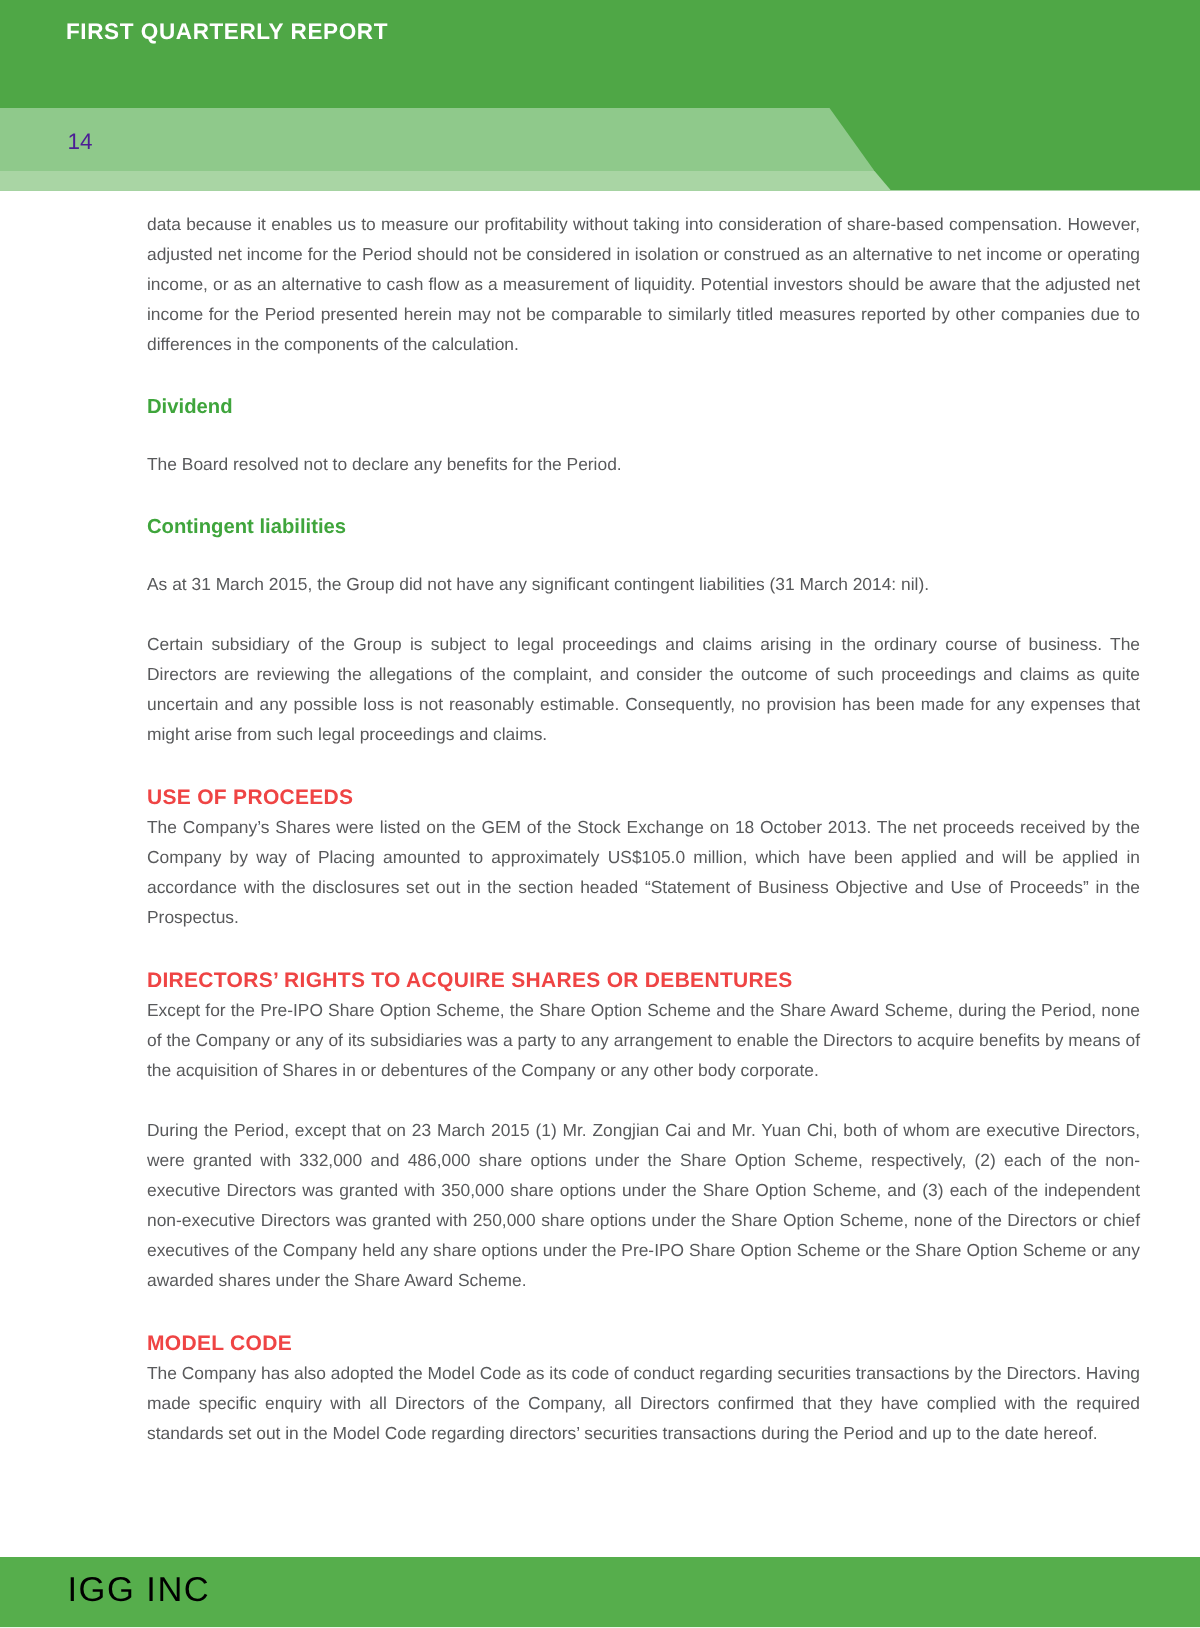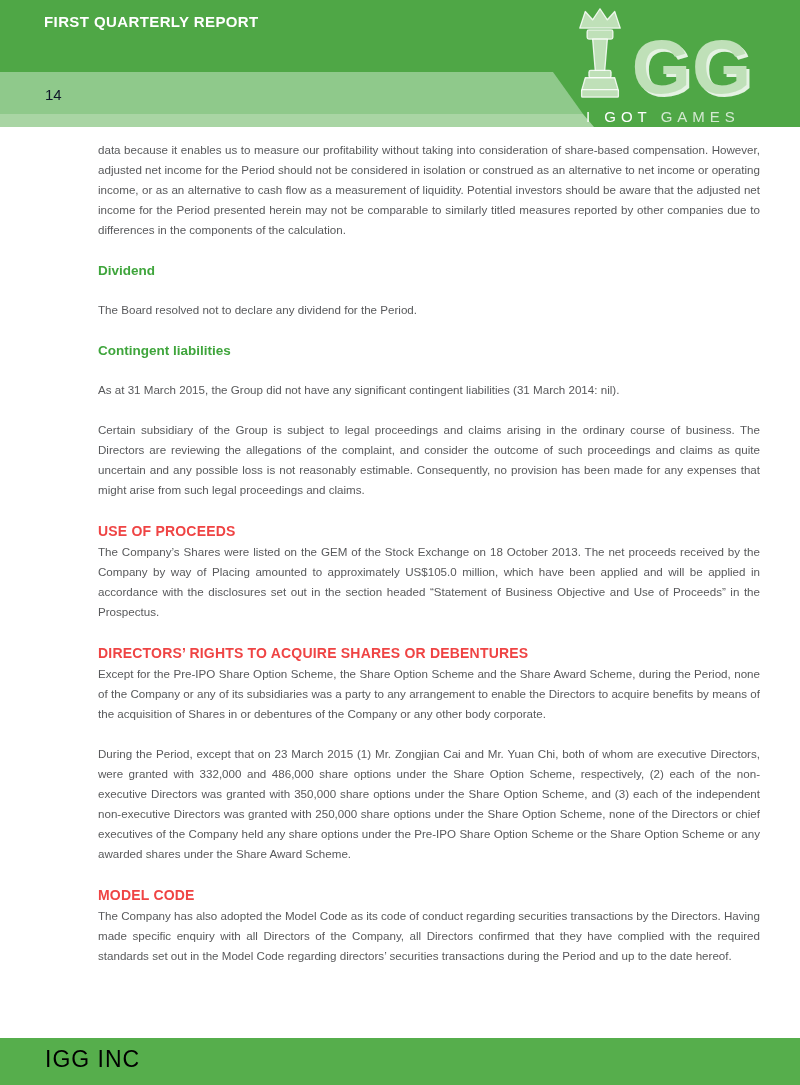--- a/index.html
+++ b/index.html
@@ -19,21 +19,21 @@
   .band-lighter{
     position:absolute;top:114px;left:0;width:594px;height:13px;background:#A9D5A4;
     clip-path:polygon(0 0,583px 0,594px 100%,0 100%);
   }
   .logo-2015{position:absolute;left:44px;top:10px;color:#fff;}
   .logo-2015 .year{
     font-size:54px;font-weight:400;letter-spacing:3px;line-height:50px;
     color:transparent;-webkit-text-stroke:1.7px #ffffff;
   }
   .logo-2015 .sub{font-size:15px;font-weight:bold;letter-spacing:.4px;margin-top:3px;color:#fff;}
-  .page-number{position:absolute;left:45px;top:86px;color:#0f172a;font-size:15px;}
+  .page-number{position:absolute;left:45px;top:86px;color:#4c1d95;font-size:15px;}
 
   .igg-logo{position:absolute;right:48px;top:6px;display:flex;flex-direction:column;align-items:center;}
   .igg-row{display:flex;align-items:flex-end;gap:6px;}
   .igg-acronym{
     font-size:76px;font-weight:bold;line-height:70px;color:#BFE0B8;
     text-shadow:3px 3px 0 rgba(255,255,255,.85);letter-spacing:1px;
   }
   .igg-tagline{margin-top:6px;font-size:15px;letter-spacing:5px;color:#ffffff;white-space:nowrap;}
   .igg-tagline .dim{color:rgba(255,255,255,.75);}
 
@@ -66,46 +66,28 @@
   <div class="header">
     <div class="band-light"></div>
     <div class="band-lighter"></div>
 
     <div class="logo-2015">
       <div class="sub">FIRST QUARTERLY REPORT</div>
     </div>
 
     <div class="page-number">14</div>
 
-    <div class="igg-logo">
-      <div class="igg-row">
-        <span>
-          <svg width="52" height="92" viewBox="0 0 56 100" aria-hidden="true">
-            <g fill="#BFE0B8" stroke="rgba(255,255,255,0.85)" stroke-width="1.4" stroke-linejoin="round">
-              <path d="M6 24 L12 6 L20 15 L28 3 L36 15 L44 6 L50 24 Z"></path>
-              <rect x="14" y="26" width="28" height="10" rx="2"></rect>
-              <polygon points="20,36 36,36 33,72 23,72"></polygon>
-              <rect x="16" y="70" width="24" height="8" rx="2"></rect>
-              <polygon points="12,78 44,78 48,92 8,92"></polygon>
-              <rect x="8" y="91" width="40" height="8" rx="1"></rect>
-            </g>
-          </svg>
-        </span>
-        <span class="igg-acronym">GG</span>
-      </div>
-      <div class="igg-tagline"><span>I GOT</span><span> </span><span class="dim">GAMES</span></div>
-    </div>
   </div>
 
   <div class="main">
 
     <p class="para first">data because it enables us to measure our profitability without taking into consideration of share-based compensation. However, adjusted net income for the Period should not be considered in isolation or construed as an alternative to net income or operating income, or as an alternative to cash flow as a measurement of liquidity. Potential investors should be aware that the adjusted net income for the Period presented herein may not be comparable to similarly titled measures reported by other companies due to differences in the components of the calculation.</p>
 
     <h3 class="h-sub">Dividend</h3>
-    <p class="para">The Board resolved not to declare any dividend for the Period.</p>
+    <p class="para">The Board resolved not to declare any benefits for the Period.</p>
 
     <h3 class="h-sub">Contingent liabilities</h3>
     <p class="para">As at 31 March 2015, the Group did not have any significant contingent liabilities (31 March 2014: nil).</p>
     <p class="para">Certain subsidiary of the Group is subject to legal proceedings and claims arising in the ordinary course of business. The Directors are reviewing the allegations of the complaint, and consider the outcome of such proceedings and claims as quite uncertain and any possible loss is not reasonably estimable. Consequently, no provision has been made for any expenses that might arise from such legal proceedings and claims.</p>
 
     <h2 class="h-main">USE OF PROCEEDS</h2>
     <p class="para tight">The Company’s Shares were listed on the GEM of the Stock Exchange on 18 October 2013. The net proceeds received by the Company by way of Placing amounted to approximately US$105.0 million, which have been applied and will be applied in accordance with the disclosures set out in the section headed “Statement of Business Objective and Use of Proceeds” in the Prospectus.</p>
 
     <h2 class="h-main">DIRECTORS’ RIGHTS TO ACQUIRE SHARES OR DEBENTURES</h2>
     <p class="para tight">Except for the Pre-IPO Share Option Scheme, the Share Option Scheme and the Share Award Scheme, during the Period, none of the Company or any of its subsidiaries was a party to any arrangement to enable the Directors to acquire benefits by means of the acquisition of Shares in or debentures of the Company or any other body corporate.</p>

